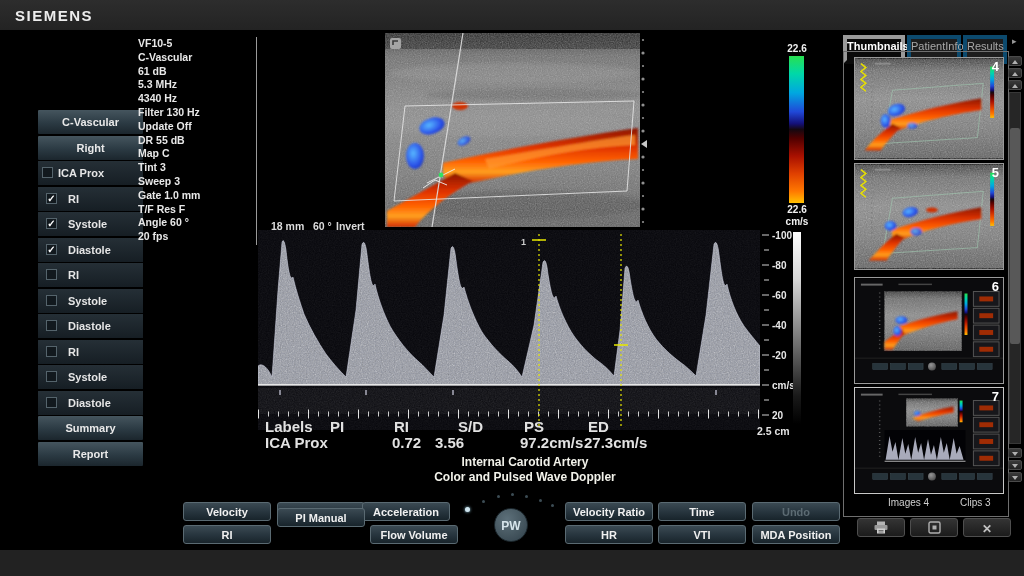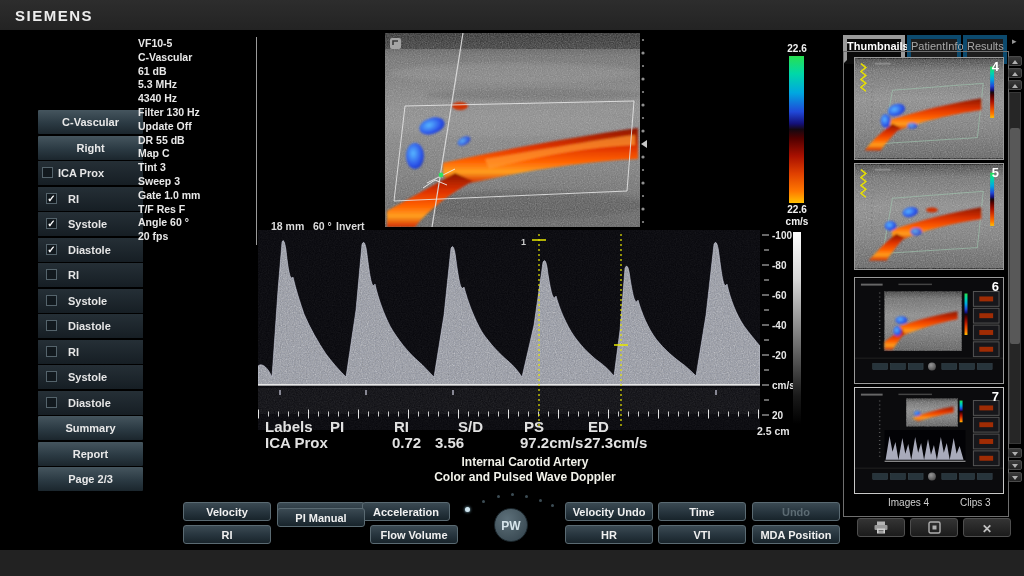--- a/index.html
+++ b/index.html
@@ -195,21 +195,20 @@
       </div>
     <div class="srow child">
       <span class="cb">
           <span class="ck" style="visibility: hidden;">✓</span>
         </span>
       <span class="lbl">Diastole</span>
       </div>
 
     <div class="sbtn">Summary</div>
     <div class="sbtn">Report</div>
-    <div class="sbtn">Page 2/3</div>
   </div>
 
   <div class="abs params">
     <div>VF10-5</div>
       <div>C-Vascular</div>
     <div>61 dB</div>
       <div>5.3 MHz</div>
     <div>4340 Hz</div>
       <div>Filter 130 Hz</div>
     <div>Update Off</div>
@@ -370,21 +369,21 @@
 
   <span class="dot bright" style="left:465px;top:507px"></span>
   <span class="dot" style="left:482px;top:500px"></span>
   <span class="dot" style="left:497px;top:495px"></span>
   <span class="dot" style="left:511px;top:493px"></span>
   <span class="dot" style="left:525px;top:495px"></span>
   <span class="dot" style="left:539px;top:499px"></span>
   <span class="dot" style="left:551px;top:504px"></span>
   <div class="abs knob">PW</div>
 
-  <div class="kbtn" style="left:565px;top:502px">Velocity Undo</div>
+  <div class="kbtn" style="left:565px;top:502px">Velocity Ratio</div>
   <div class="kbtn" style="left:658px;top:502px">Time</div>
   <div class="kbtn disabled" style="left:752px;top:502px">Undo</div>
   <div class="kbtn" style="left:565px;top:525px">HR</div>
   <div class="kbtn" style="left:658px;top:525px">VTI</div>
   <div class="kbtn" style="left:752px;top:525px">MDA Position</div>
 
   <div class="tab active" style="left:843px;width:62px">Thumbnails</div>
   <div class="tab" style="left:907px;width:54px">PatientInfo</div>
   <div class="tab" style="left:963px;width:44px">Results</div>
   <span class="abs" style="left:1012px;top:36px;color:#9a9a9a;font-size:9px">▸</span>

